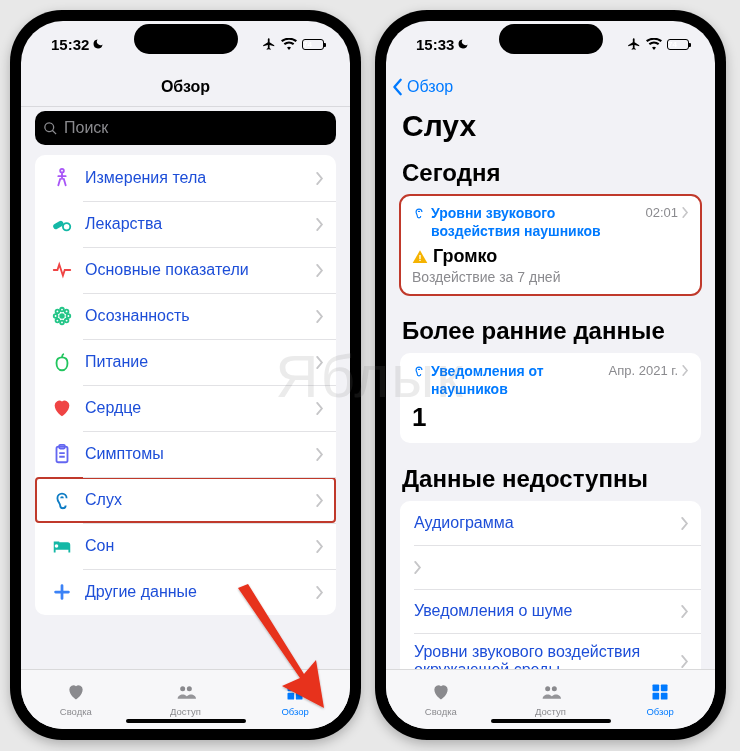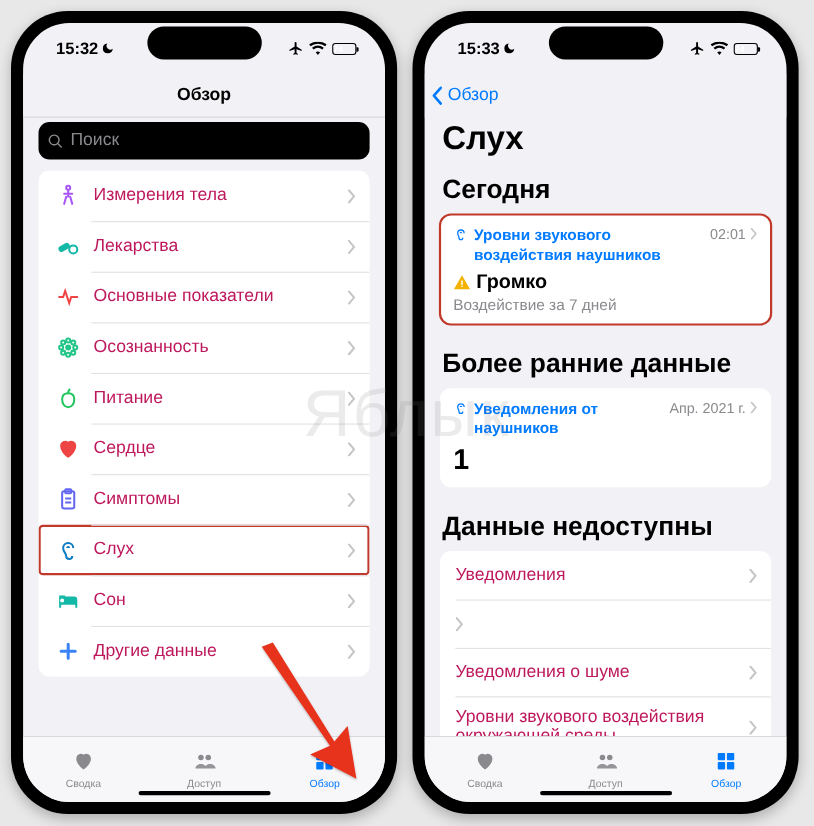--- a/index.html
+++ b/index.html
@@ -32,21 +32,21 @@
   .search { margin: 4px 14px 10px; background:#000000; border-radius:10px; height:34px; display:flex; align-items:center; padding:0 8px; color:#8a8a8e; font-size:16px; gap:6px;}
   .search svg { flex-shrink:0; }
 
   
   .content { flex:1; overflow:hidden; }
   .card { background:#fff; margin: 0 14px 16px; border-radius: 10px; overflow:hidden; }
   .row { display:flex; align-items:center; min-height:44px; padding: 10px 12px 10px 14px; position:relative; }
   .row + .row::before { content:""; position:absolute; top:0; left:48px; right:0; height:.5px; background:#e2e2e5; }
   .row.noicon + .row.noicon::before { left:14px; }
   .row-icon { width:26px; height:26px; display:flex; align-items:center; justify-content:center; margin-right:10px; flex-shrink:0;}
-  .row-label { font-size:16px; flex:1; color:#be185d; }
+  .row-label { font-size:16px; flex:1; color:#1d4ed8; }
   .chev { color:#c6c6c8; flex-shrink:0; }
   .row.highlight { outline: 2px solid #c0392b; outline-offset:-2px; border-radius:4px;}
 
   .sect-header { font-size:24px; font-weight:700; padding: 6px 16px 8px; }
 
   
   .drow { padding:10px 12px; position:relative; }
   .drow-top { display:flex; align-items:flex-start; justify-content:space-between; gap:8px;}
   .drow-title { display:flex; align-items:flex-start; gap:5px; color:#007aff; font-size:14px; font-weight:600; line-height:1.25; flex:1;}
   .drow-title-text { flex:1; }
@@ -367,21 +367,21 @@
                   </svg>
               </div>
             </div>
             <div class="drow-big">1</div>
           </div>
         </div>
 
         <div class="sect-header">Данные недоступны</div>
         <div class="card" id="unavail">
             <div class="row noicon">
-              <span class="row-label">Уведомления</span>
+              <span class="row-label">Аудиограмма</span>
               <svg class="chev" width="8" height="13" viewBox="0 0 8 14" fill="none" stroke="#c6c6c8" stroke-width="2" stroke-linecap="round">
                 <path d="M1 1l5 6-5 6"></path>
               </svg>
             </div>
             <div class="row noicon">
               <svg class="chev" width="8" height="13" viewBox="0 0 8 14" fill="none" stroke="#c6c6c8" stroke-width="2" stroke-linecap="round">
                 <path d="M1 1l5 6-5 6"></path>
               </svg>
             </div>
             <div class="row noicon">

